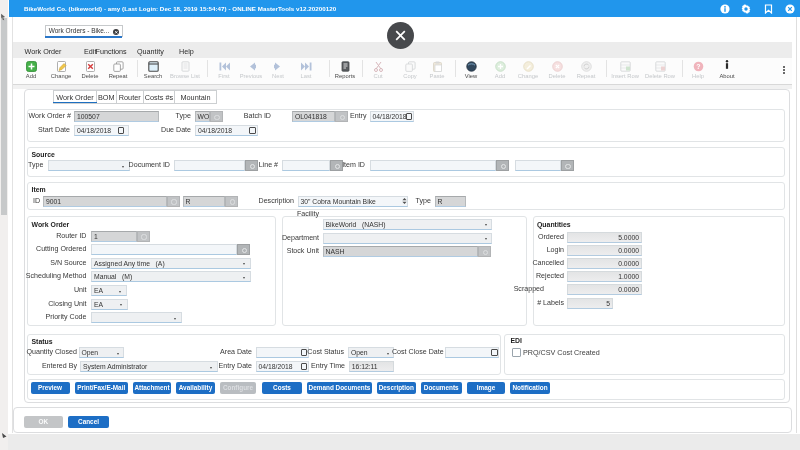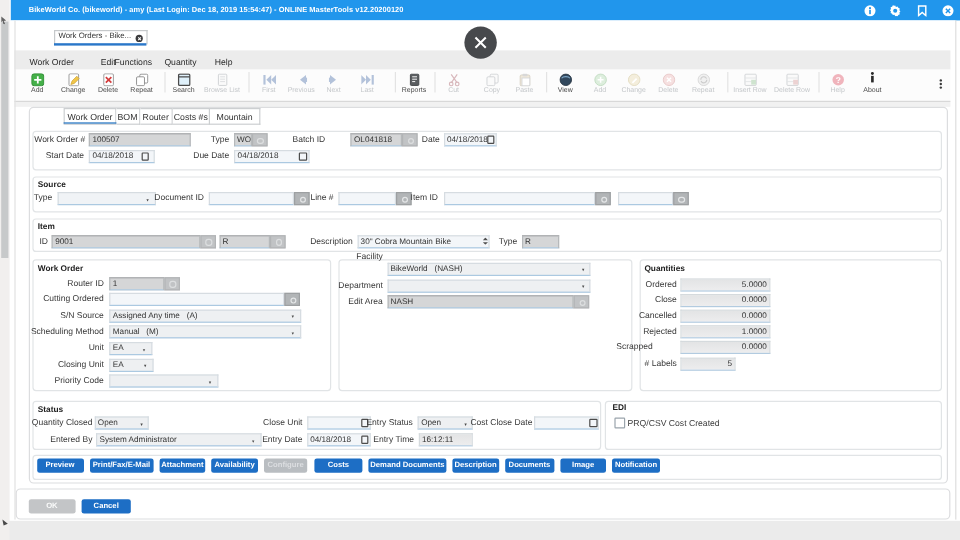--- a/index.html
+++ b/index.html
@@ -247,21 +247,21 @@
   <div id="form">
 
     <div class="lb" style="left:21px;top:111px;width:50px">Work Order #</div>
     <div class="f g" style="left:74px;top:111px;width:84.5px">100507</div>
     <div class="lb" style="left:151px;top:111px;width:40px">Type</div>
     <div class="f g" style="left:194.5px;top:111px;width:15px">WO</div>
     <div class="lk lkd" style="left:209.5px;top:111px"></div>
     <div class="lb" style="left:221px;top:111px;width:50px">Batch ID</div>
     <div class="f g" style="left:292px;top:111px;width:42.5px">OL041818</div>
     <div class="lk lkd" style="left:335px;top:111px"></div>
-    <div class="lb" style="left:326.5px;top:111px;width:40px">Date</div>
+    <div class="lb" style="left:326.5px;top:111px;width:40px">Entry</div>
     <div class="f" style="left:369.5px;top:111px;width:44px">04/18/2018</div>
     <span class="cal" style="left:405.5px;top:112.7px"></span>
 
     <div class="lb" style="left:20px;top:125px;width:50px">Start Date</div>
     <div class="f" style="left:74px;top:125px;width:54.5px">04/18/2018</div>
     <span class="cal" style="left:117.5px;top:126.7px"></span>
     <div class="lb" style="left:141px;top:125px;width:50px">Due Date</div>
     <div class="f" style="left:195px;top:125px;width:63px">04/18/2018</div>
     <span class="cal" style="left:249px;top:126.7px"></span>
 
@@ -310,45 +310,45 @@
     <div class="f dd" style="left:91px;top:285px;width:35.5px;background:#eef0f2">EA</div>
     <div class="lb" style="left:36.5px;top:298.7px;width:50px">Closing Unit</div>
     <div class="f dd" style="left:91px;top:298.7px;width:36.5px;background:#eef0f2">EA</div>
     <div class="lb" style="left:36.5px;top:312.4px;width:50px">Priority Code</div>
     <div class="f dd" style="left:91px;top:312.4px;width:90.5px;background:#eef0f2"></div>
 
     <div class="lb" style="left:279px;top:209px;width:40px">Facility</div>
     <div class="f dd" style="left:322.5px;top:218.8px;width:169.5px;background:#eef0f2">BikeWorld&nbsp;&nbsp;&nbsp;(NASH)</div>
     <div class="lb" style="left:269px;top:232.5px;width:50px">Department</div>
     <div class="f dd" style="left:322.5px;top:232.5px;width:169.5px;background:#eef0f2"></div>
-    <div class="lb" style="left:269px;top:246.2px;width:50px">Edit Area</div>
+    <div class="lb" style="left:269px;top:246.2px;width:50px">Stock Unit</div>
     <div class="f g" style="left:322.5px;top:246.2px;width:155.5px">NASH</div>
     <div class="lk lkd" style="left:478px;top:246.2px"></div>
 
     <div class="ti" style="left:537px;top:220.5px">Quantities</div>
     <div class="lb" style="left:514px;top:231.5px;width:50px">Ordered</div>
     <div class="f q" style="left:567px;top:231.5px;width:75px">5.0000</div>
-    <div class="lb" style="left:514px;top:244.7px;width:50px">Close</div>
+    <div class="lb" style="left:514px;top:244.7px;width:50px">Login</div>
     <div class="f q" style="left:567px;top:244.7px;width:75px">0.0000</div>
     <div class="lb" style="left:514px;top:257.9px;width:50px">Cancelled</div>
     <div class="f q" style="left:567px;top:257.9px;width:75px">0.0000</div>
     <div class="lb" style="left:514px;top:271.1px;width:50px">Rejected</div>
     <div class="f q" style="left:567px;top:271.1px;width:75px">1.0000</div>
     <div class="lb" style="left:494px;top:284.3px;width:50px">Scrapped</div>
     <div class="f q" style="left:567px;top:284.3px;width:75px">0.0000</div>
     <div class="lb" style="left:514px;top:297.5px;width:50px"># Labels</div>
     <div class="f q" style="left:567px;top:297.5px;width:46px">5</div>
 
     <div class="ti" style="left:31.5px;top:337.5px">Status</div>
     <div class="lb" style="left:17px;top:347px;width:60px">Quantity Closed</div>
     <div class="f dd" style="left:78.5px;top:347px;width:45.5px;background:#eef0f2">Open</div>
-    <div class="lb" style="left:202px;top:347px;width:50px">Close Unit</div>
+    <div class="lb" style="left:202px;top:347px;width:50px">Area Date</div>
     <div class="f" style="left:255.5px;top:347px;width:53px"></div>
     <span class="cal" style="left:300.5px;top:348.7px"></span>
-    <div class="lb" style="left:294px;top:347px;width:50px">Entry Status</div>
+    <div class="lb" style="left:294px;top:347px;width:50px">Cost Status</div>
     <div class="f dd" style="left:348px;top:347px;width:46px;background:#eef0f2">Open</div>
     <div class="lb" style="left:392px;top:347px;width:50px">Cost Close Date</div>
     <div class="f" style="left:445px;top:347px;width:54px"></div>
     <span class="cal" style="left:491px;top:348.7px"></span>
     <div class="lb" style="left:27px;top:361.3px;width:50px">Entered By</div>
     <div class="f dd" style="left:80px;top:361.3px;width:137.5px;background:#eef0f2">System Administrator</div>
     <div class="lb" style="left:202px;top:361.3px;width:50px">Entry Date</div>
     <div class="f" style="left:255.5px;top:361.3px;width:53px">04/18/2018</div>
     <span class="cal" style="left:300.5px;top:363px"></span>
     <div class="lb" style="left:295px;top:361.3px;width:50px">Entry Time</div>

